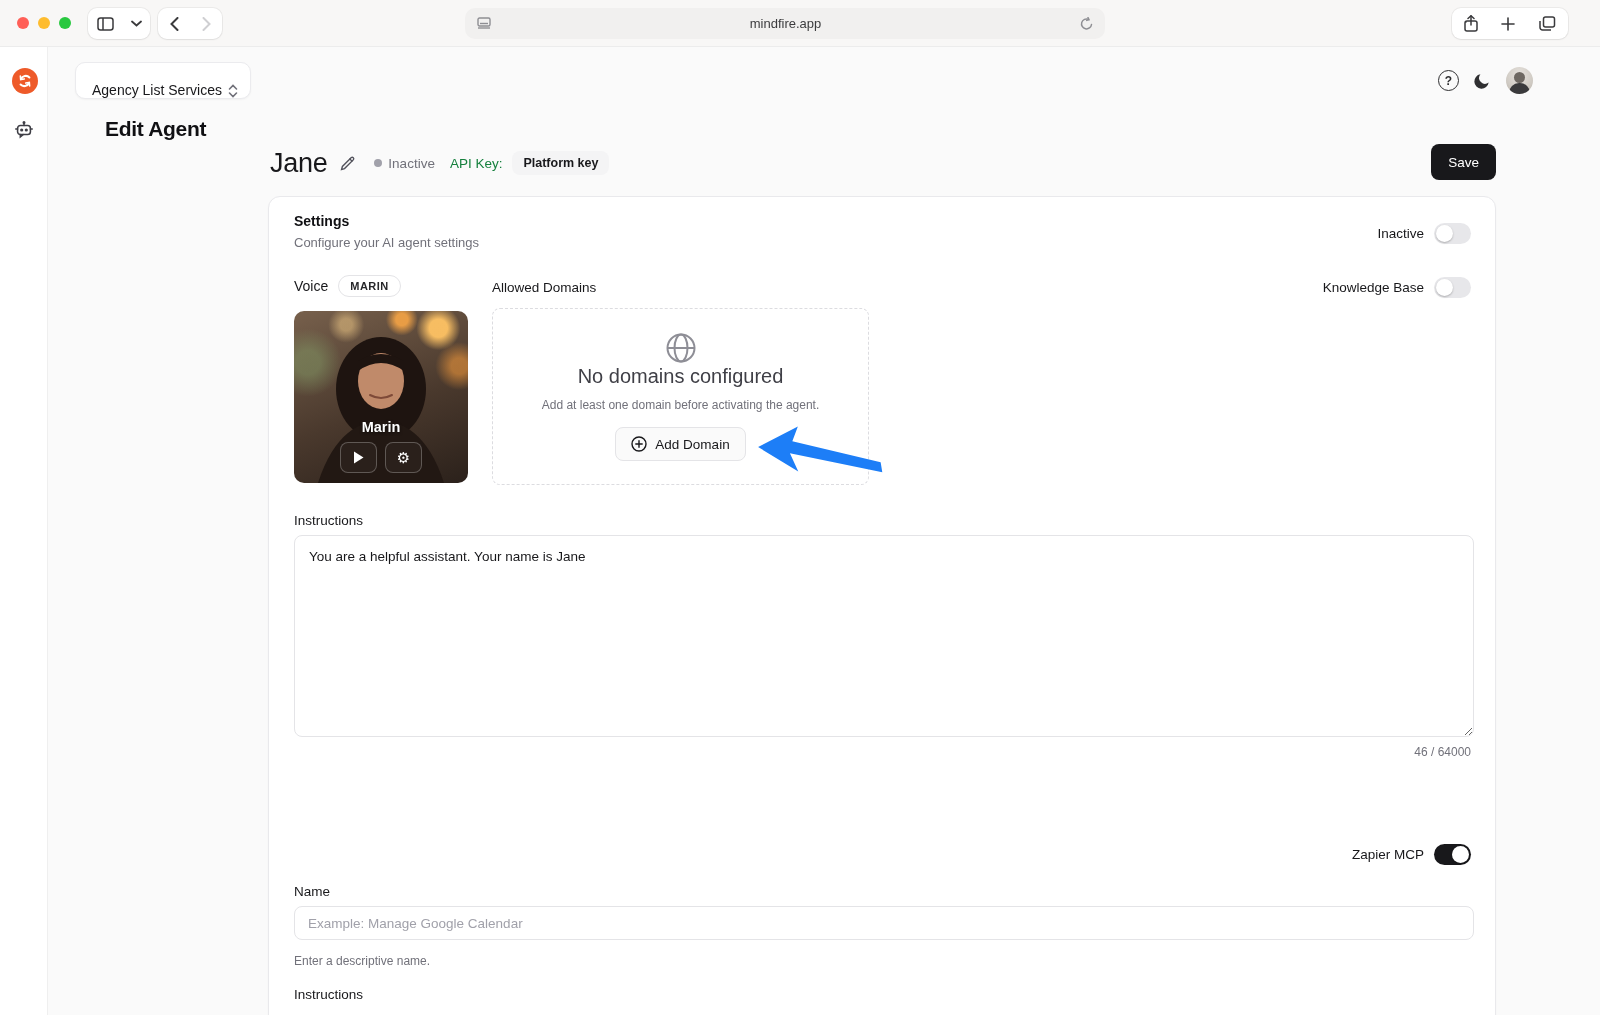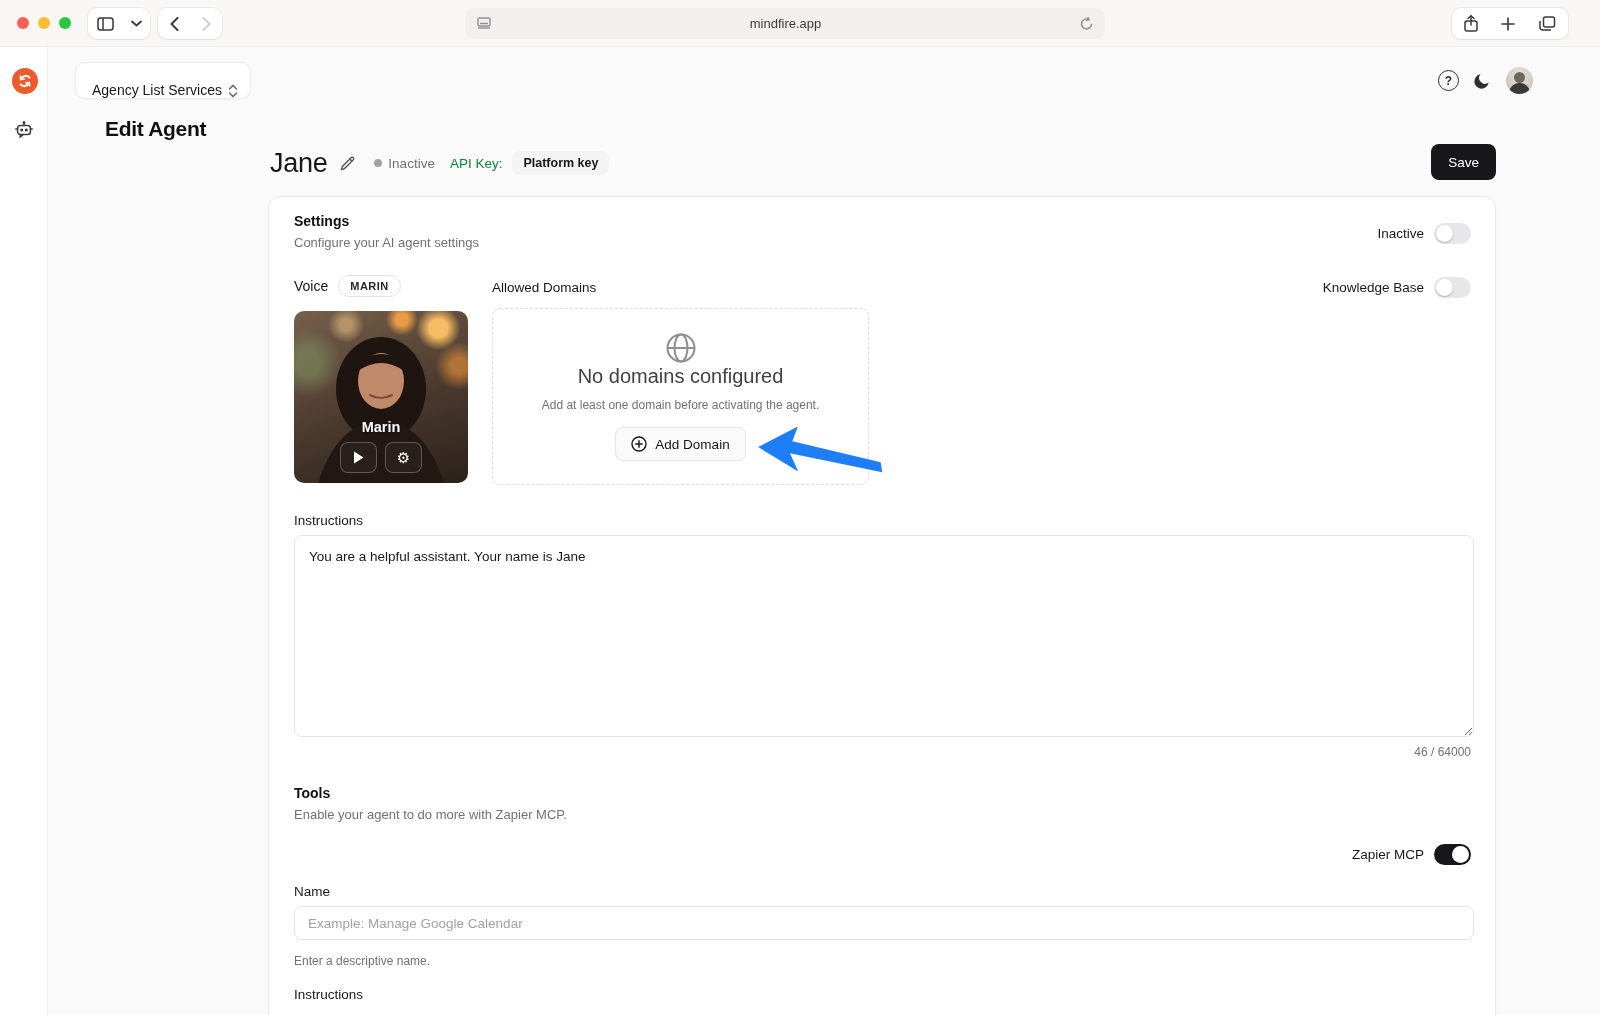--- a/index.html
+++ b/index.html
@@ -330,24 +330,20 @@
     </div>
 
     <svg class="annot-arrow" width="132" height="54" viewBox="0 0 132 54">
       <polygon points="3,24 42,2 37,17 126,35 128,45 35,29 44,47" fill="#1d7ef7" transform="rotate(2 60 26)"></polygon>
     </svg>
 
     <div class="field-label instructions-label">Instructions</div>
     <textarea class="instructions-area" spellcheck="false" style="">You are a helpful assistant. Your name is Jane</textarea>
     <div class="char-counter">46 / 64000</div>
 
-    <div class="tools-head">
-      <div class="card-title">Tools</div>
-      <div class="card-sub">Enable your agent to do more with Zapier MCP.</div>
-    </div>
 
     <div class="toggle-row row-zapier">
       <span class="t-label">Zapier MCP</span>
       <span class="toggle on">
           <span class="knob"></span>
         </span>
     </div>
 
     <div class="field-label name-label">Name</div>
     <input class="name-input" type="text" placeholder="Example: Manage Google Calendar" style="">

